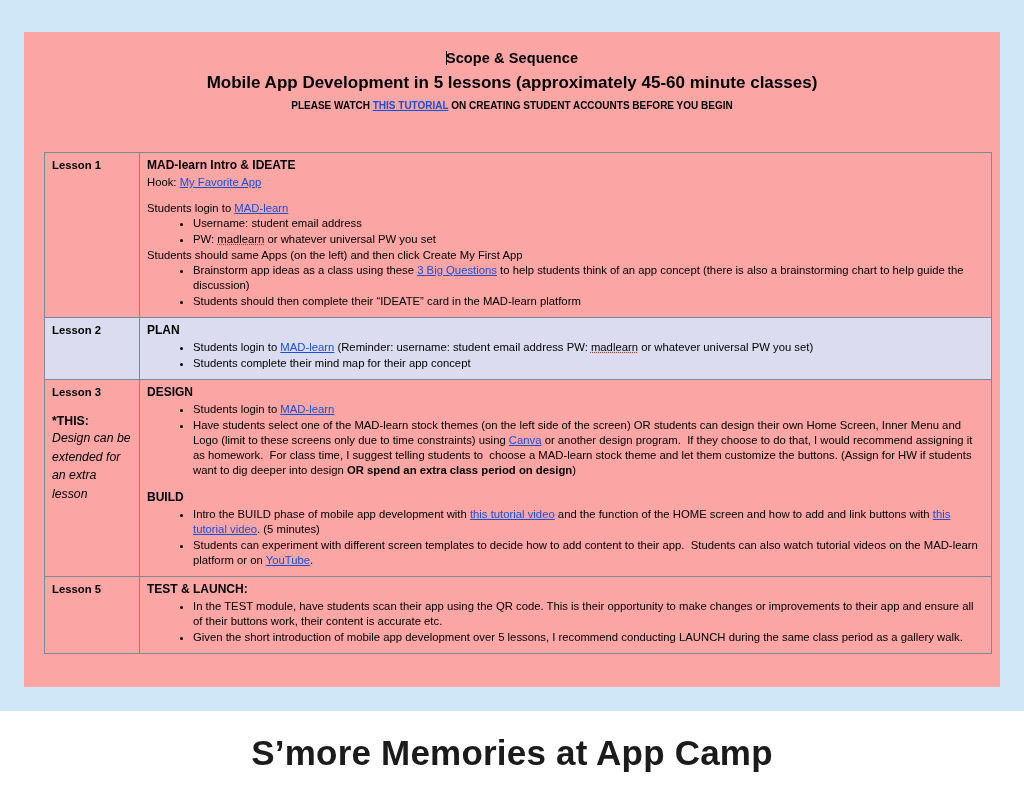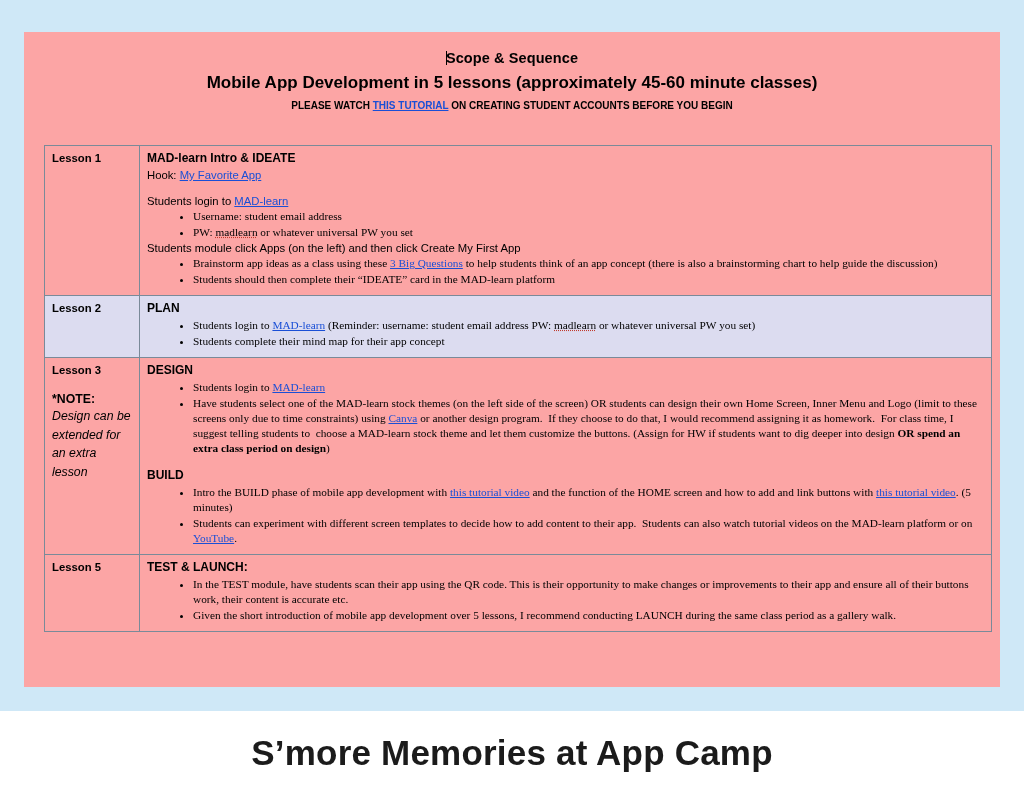--- a/index.html
+++ b/index.html
@@ -59,21 +59,21 @@
     font-weight: bold;
     margin-top: 7px;
   }
   .doc-head .line3 a {
     color: #1a4fd6;
     text-decoration: underline;
   }
   table.lessons {
     position: absolute;
     left: 20px;
-    top: 113px;
+    top: 120px;
     width: 948px;
     border-collapse: collapse;
     table-layout: fixed;
   }
   table.lessons td {
     border: 1px solid #7a8a99;
     vertical-align: top;
     padding: 5px 7px 7px 7px;
     font-size: 11.3px;
     line-height: 1.33;
@@ -103,21 +103,20 @@
     font-size: 12px;
     margin-bottom: 1px;
   }
   .plain {
     font-size: 11.3px;
   }
   ul.bul {
     margin: 0 0 0 0;
     padding-left: 46px;
     list-style-type: disc;
-    font-family: Liberation Serif, serif;
   }
   ul.bul li {
     margin: 0 0 1px 0;
   }
   a.lnk {
     color: #1a4fd6;
     text-decoration: underline;
   }
   .sp {
     height: 11px;
@@ -172,21 +171,21 @@
           </td>
           <td>
             <div class="sec-title">MAD-learn Intro &amp; IDEATE</div>
             <div class="plain"><span>Hook: </span><a href="#" class="lnk">My Favorite App</a></div>
             <div class="sp"></div>
             <div class="plain"><span>Students login to </span><a href="#" class="lnk">MAD-learn</a></div>
             <ul class="bul">
               <li><span>Username: student email address</span></li>
               <li>PW: <span class="spell">madlearn</span> or whatever universal PW you set</li>
             </ul>
-            <div class="plain">Students module click Apps (on the left)  and then click Create My First App</div>
+            <div class="plain">Students should same Apps (on the left)  and then click Create My First App</div>
             <ul class="bul">
               <li>Brainstorm app ideas as a class using these <a href="#" class="lnk">3 Big Questions</a> to help students think of an app concept (there is also a brainstorming chart to help guide the discussion)</li>
               <li><span>Students should then complete their “IDEATE” card in the MAD-learn platform</span></li>
             </ul>
           </td>
         </tr>
 
         <tr class="shaded">
           <td class="lesson-label">
             <div>Lesson 2</div>
@@ -196,21 +195,21 @@
             <ul class="bul">
               <li>Students login to <a href="#" class="lnk">MAD-learn</a> (Reminder: username: student email address PW: <span class="spell">madlearn</span> or whatever universal PW you set)</li>
               <li><span>Students complete their mind map for their app concept</span></li>
             </ul>
           </td>
         </tr>
 
         <tr>
           <td class="lesson-label">
             <div>Lesson 3</div>
-            <div class="note">*NOTE:</div>
+            <div class="note">*THIS:</div>
             <div class="note-italic">Design can be extended for an extra lesson</div>
           </td>
           <td>
             <div class="sec-title">DESIGN</div>
             <ul class="bul">
               <li>Students login to <a href="#" class="lnk">MAD-learn</a></li>
               <li>Have students select one of the MAD-learn stock themes (on the left side of the screen) OR students can design their own Home Screen, Inner Menu and Logo (limit to these screens only due to time constraints) using <a href="#" class="lnk">Canva</a> or another design program.&nbsp; If they choose to do that, I would recommend assigning it as homework.&nbsp; For class time, I suggest telling students to&nbsp; choose a MAD-learn stock theme and let them customize the buttons. (Assign for HW if students want to dig deeper into design <span class="b">OR spend an extra class period on design</span>)</li>
             </ul>
             <div class="sp"></div>
             <div class="sec-title">BUILD</div>

